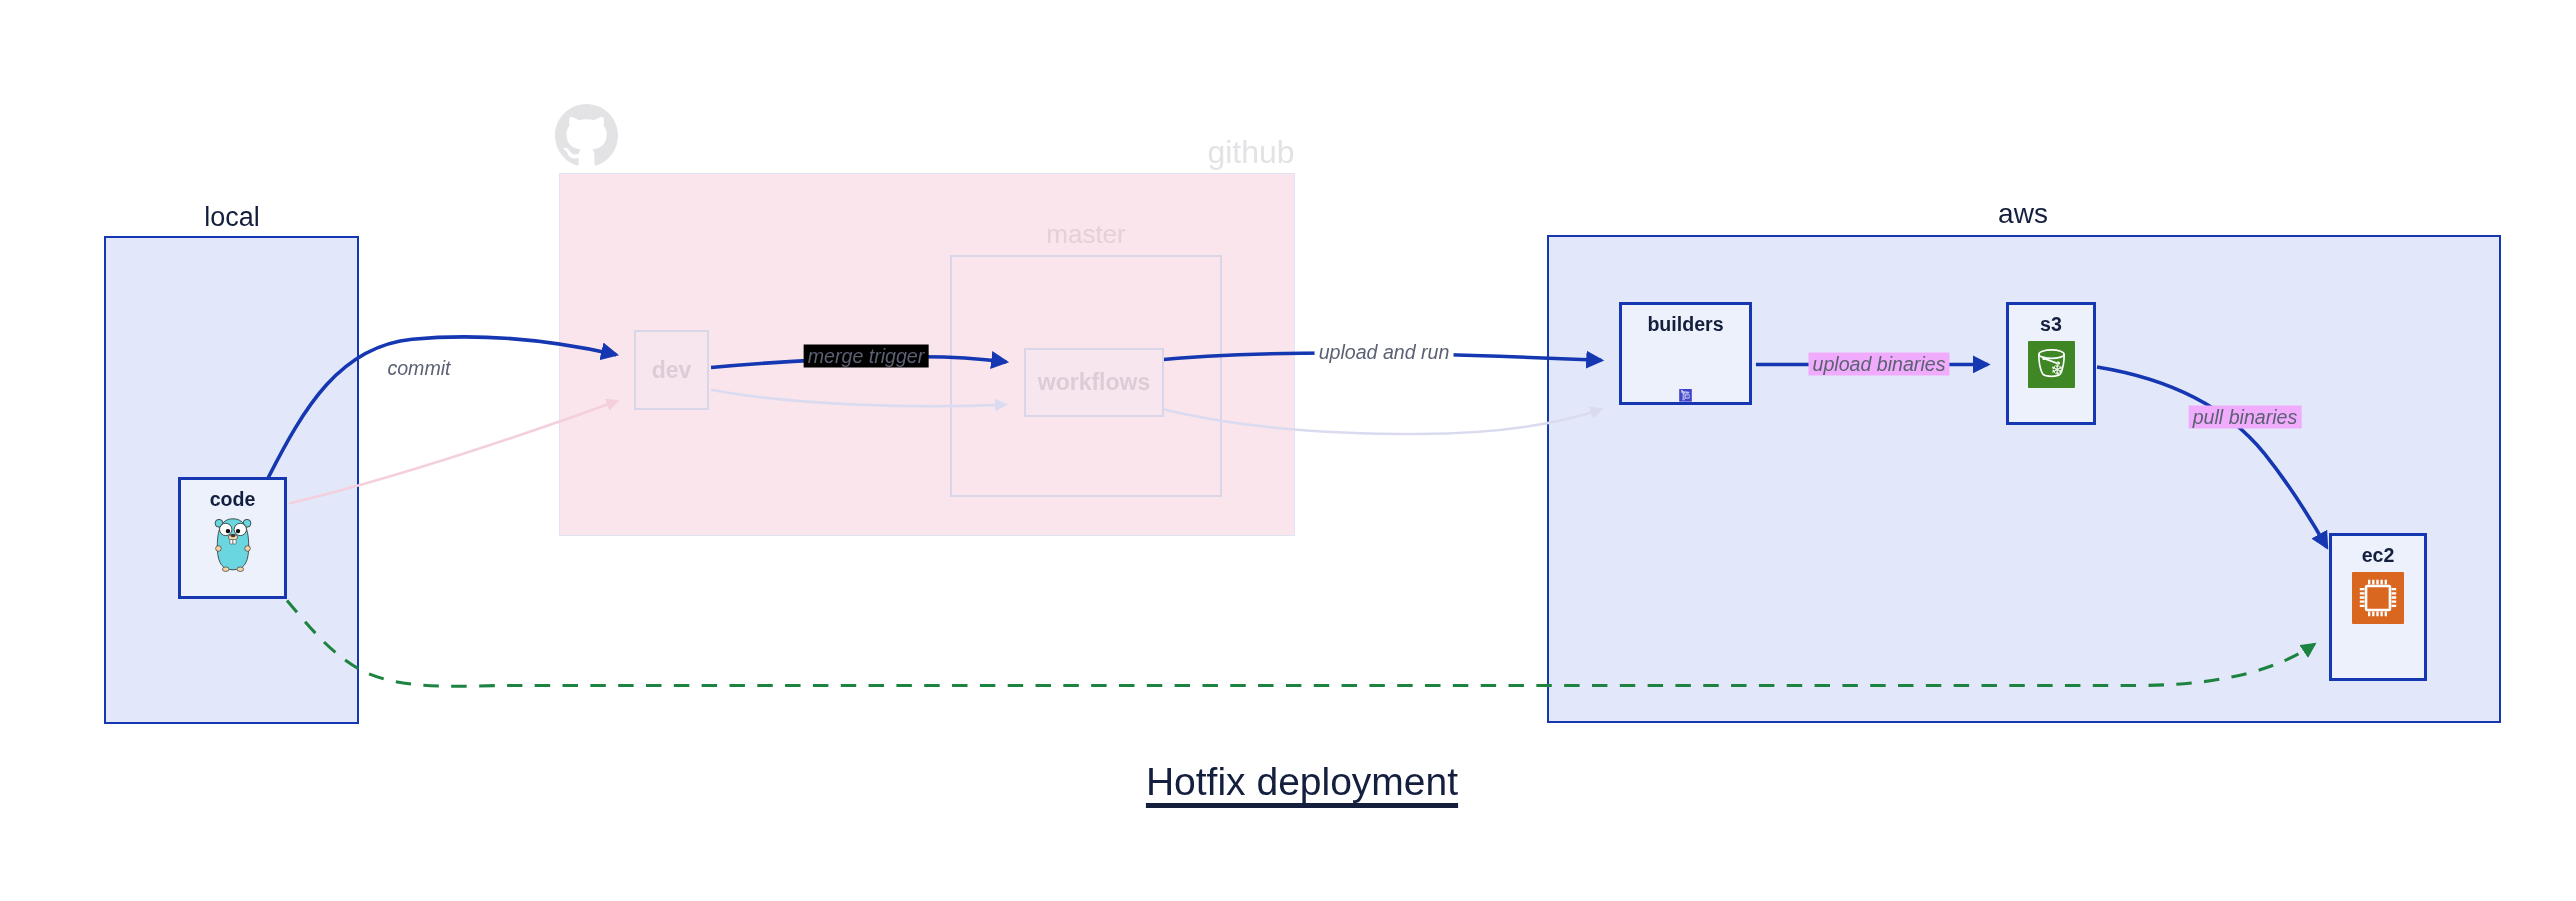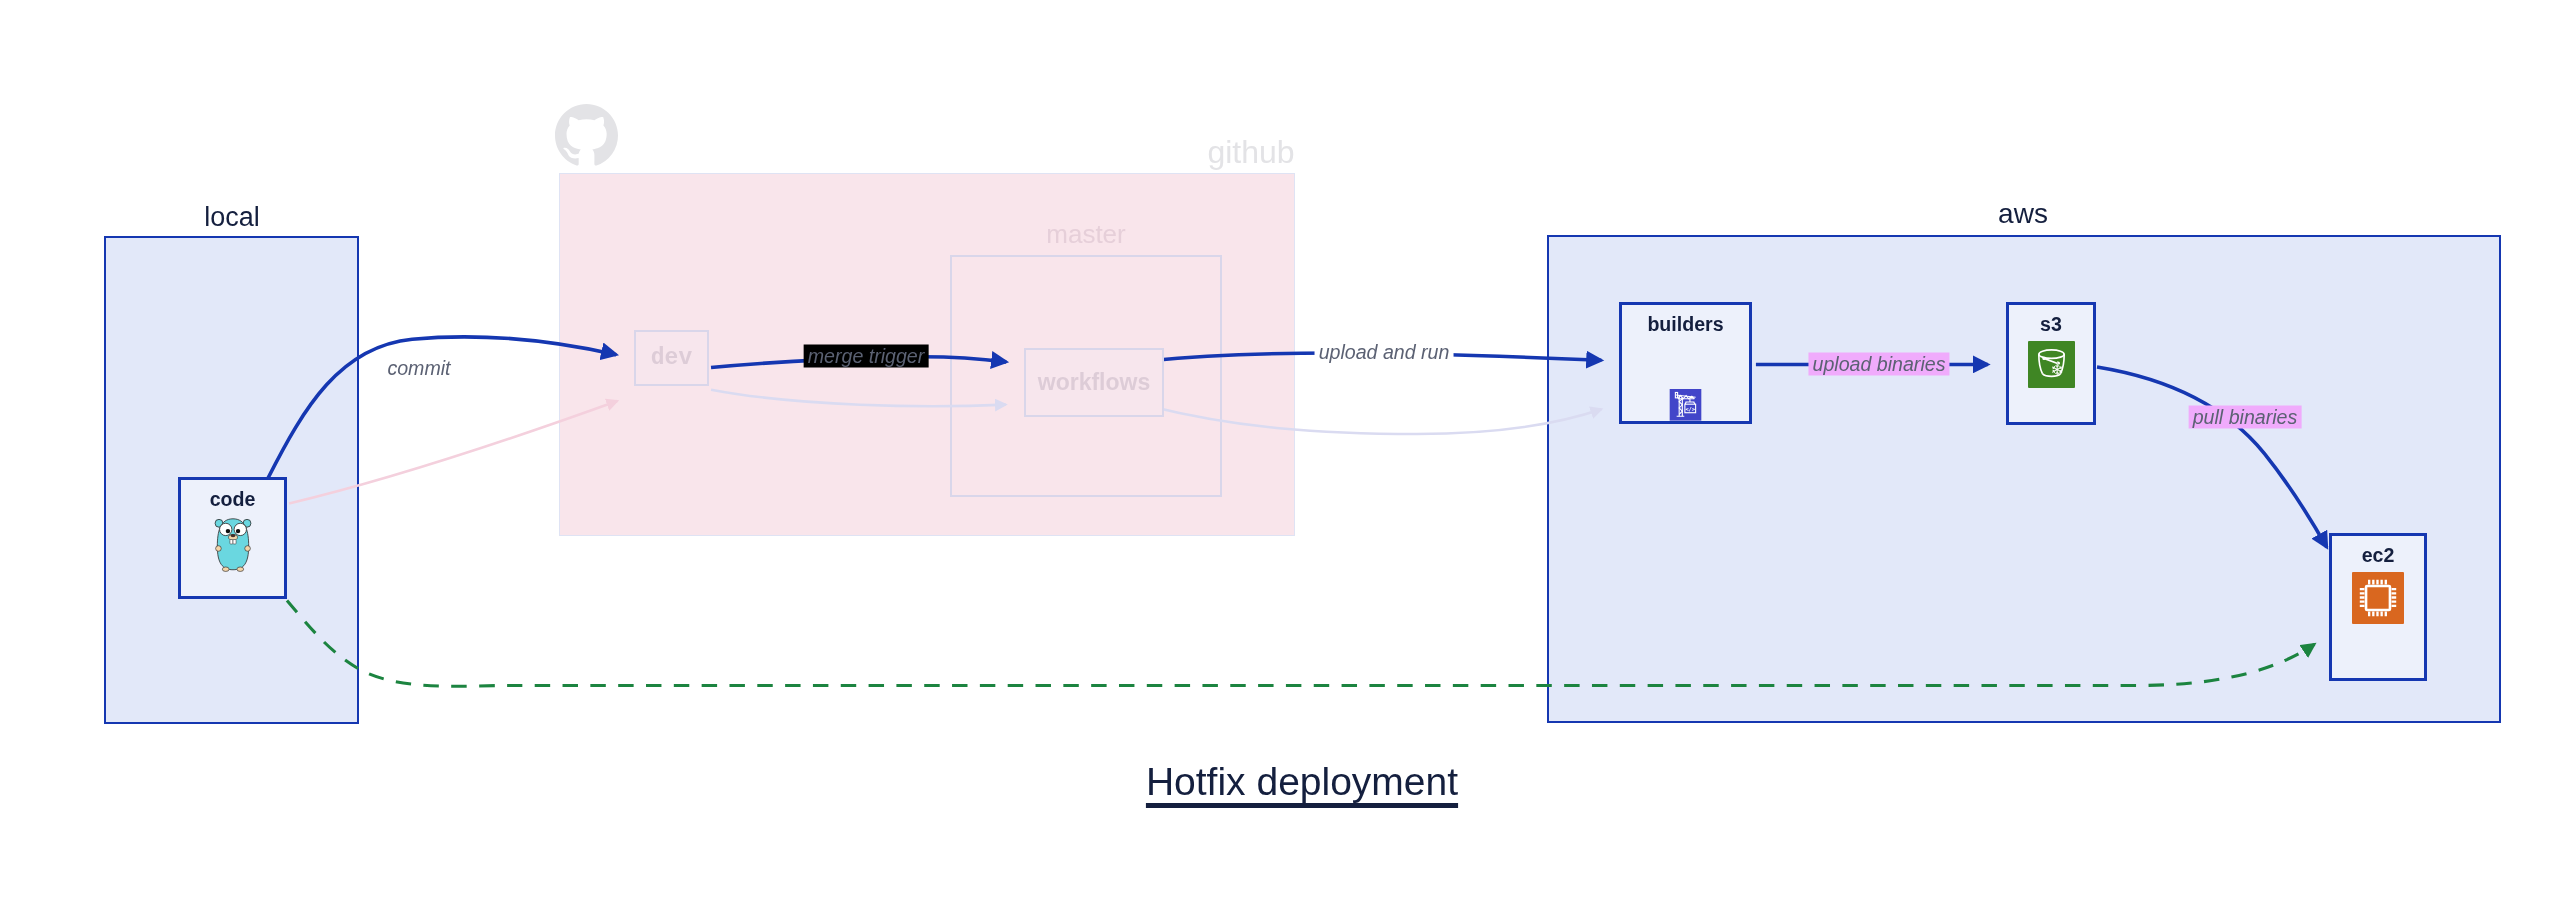--- a/index.html
+++ b/index.html
@@ -22,23 +22,23 @@
   .octocat{position:absolute;left:555px;top:104px;z-index:2;}
   
   .edge-layer{position:absolute;left:0;top:0;z-index:3;}
   
   .node{position:absolute;box-sizing:border-box;z-index:4;display:flex;flex-direction:column;align-items:center;}
   .node-blue{background:#edf1fb;border:3.1px solid #1537b1;}
   .node-pink{background:#f7e6ed;border:2.1px solid #d9d6ea;justify-content:center;}
   .node-label{font-weight:bold;color:#141f3e;font-size:19.6px;padding-top:8.2px;}
   .node-pink .node-label{color:#ddccd7;font-size:23px;padding-top:0;}
   .n-code{left:178px;top:477px;width:109px;height:122px;}
-  .n-dev{left:634px;top:330px;width:75px;height:56px;font-family:Liberation Mono, monospace;}
+  .n-dev{left:634px;top:330px;width:75px;height:80px;}
   .n-workflows{left:1024px;top:348px;width:140px;height:69px;}
-  .n-builders{left:1619px;top:302px;width:133px;height:122px;gap:48px;}
+  .n-builders{left:1619px;top:302px;width:133px;height:103px;gap:48px;}
   .n-s3{left:2006px;top:302px;width:90px;height:123px;}
   .n-ec2{left:2329px;top:533px;width:98px;height:148px;}
   .node-icon{margin-top:5.2px;}
   .icon-tile{border-radius:1px;}
   
   .edge-label{
     position:absolute;z-index:5;transform:translate(-50%,-50%);
     font-style:italic;font-size:19.6px;color:#5b6173;white-space:nowrap;padding:0 4.1px;
   }
   .bg-white{background:#ffffff;}

